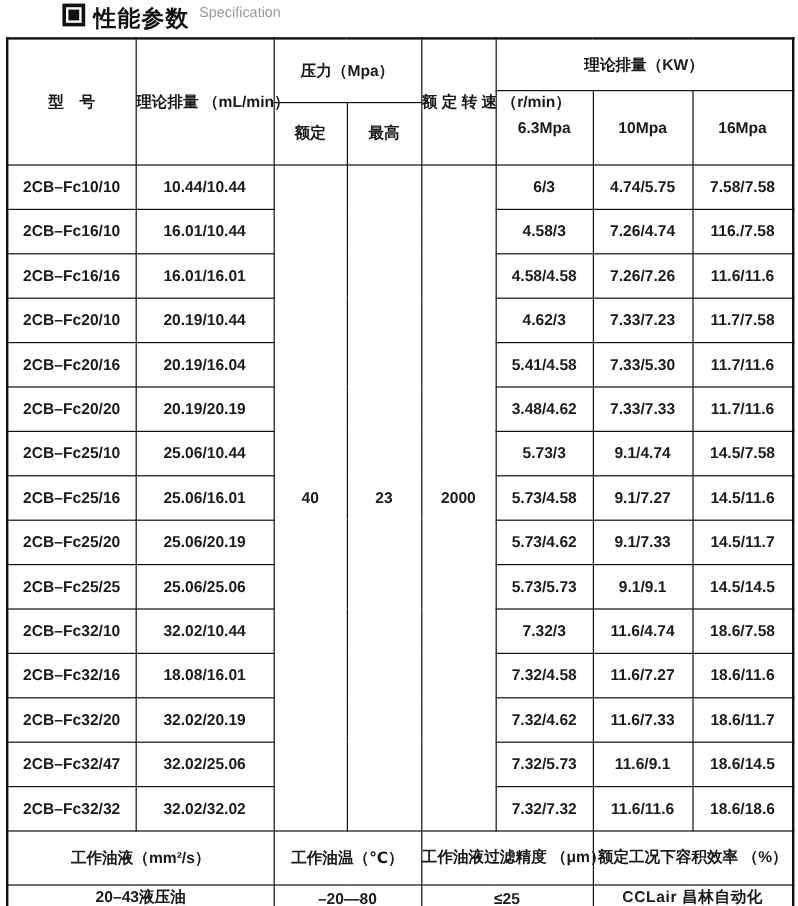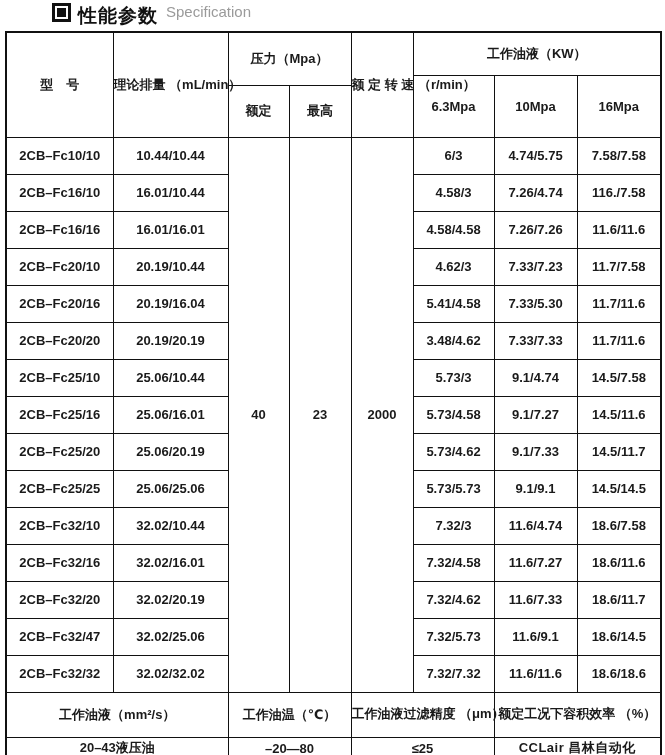--- a/index.html
+++ b/index.html
@@ -26,21 +26,21 @@
     flex: 0 0 auto;
   }
   .sq-icon-inner { width: 9px; height: 9px; background: #111; }
   .title-zh {
     font-size: 19px;
     font-weight: bold;
     color: #111;
     letter-spacing: 1px;
   }
   .title-en {
-    font-size: 15px;
+    font-size: 12px;
     color: #9a9a9a;
     margin-left: 8px;
     font-weight: normal;
   }
   
   table.spec {
     border-collapse: collapse;
     table-layout: fixed;
     width: 655px;
     margin-left: 5px;
@@ -99,21 +99,21 @@
 
   <tbody>
       <tr class="h1">
     <td rowspan="3" class="hdr-zh">型　号</td>
     <td rowspan="3" class="hdr-zh multiline">理论排量
 （mL/min）</td>
     <td colspan="2" rowspan="2" class="hdr-zh">压力（Mpa）</td>
     <td rowspan="3" class="hdr-zh speed-cell">额 定
 转 速
 （r/min）</td>
-    <td colspan="3" class="hdr-zh">工作油液（KW）</td>
+    <td colspan="3" class="hdr-zh">理论排量（KW）</td>
   </tr>
   <tr class="h2">
     <td rowspan="2">6.3Mpa</td>
     <td rowspan="2">10Mpa</td>
     <td rowspan="2">16Mpa</td>
   </tr>
   <tr class="h3">
     <td class="hdr-zh">额定</td>
     <td class="hdr-zh">最高</td>
   </tr>
@@ -193,21 +193,21 @@
   </tr>
   <tr class="dr">
     <td>2CB–Fc32/10</td>
     <td>32.02/10.44</td>
     <td>7.32/3</td>
     <td>11.6/4.74</td>
     <td>18.6/7.58</td>
   </tr>
   <tr class="dr">
     <td>2CB–Fc32/16</td>
-    <td>32.02/16.01</td>
+    <td>18.08/16.01</td>
     <td>7.32/4.58</td>
     <td>11.6/7.27</td>
     <td>18.6/11.6</td>
   </tr>
   <tr class="dr">
     <td>2CB–Fc32/20</td>
     <td>32.02/20.19</td>
     <td>7.32/4.62</td>
     <td>11.6/7.33</td>
     <td>18.6/11.7</td>

